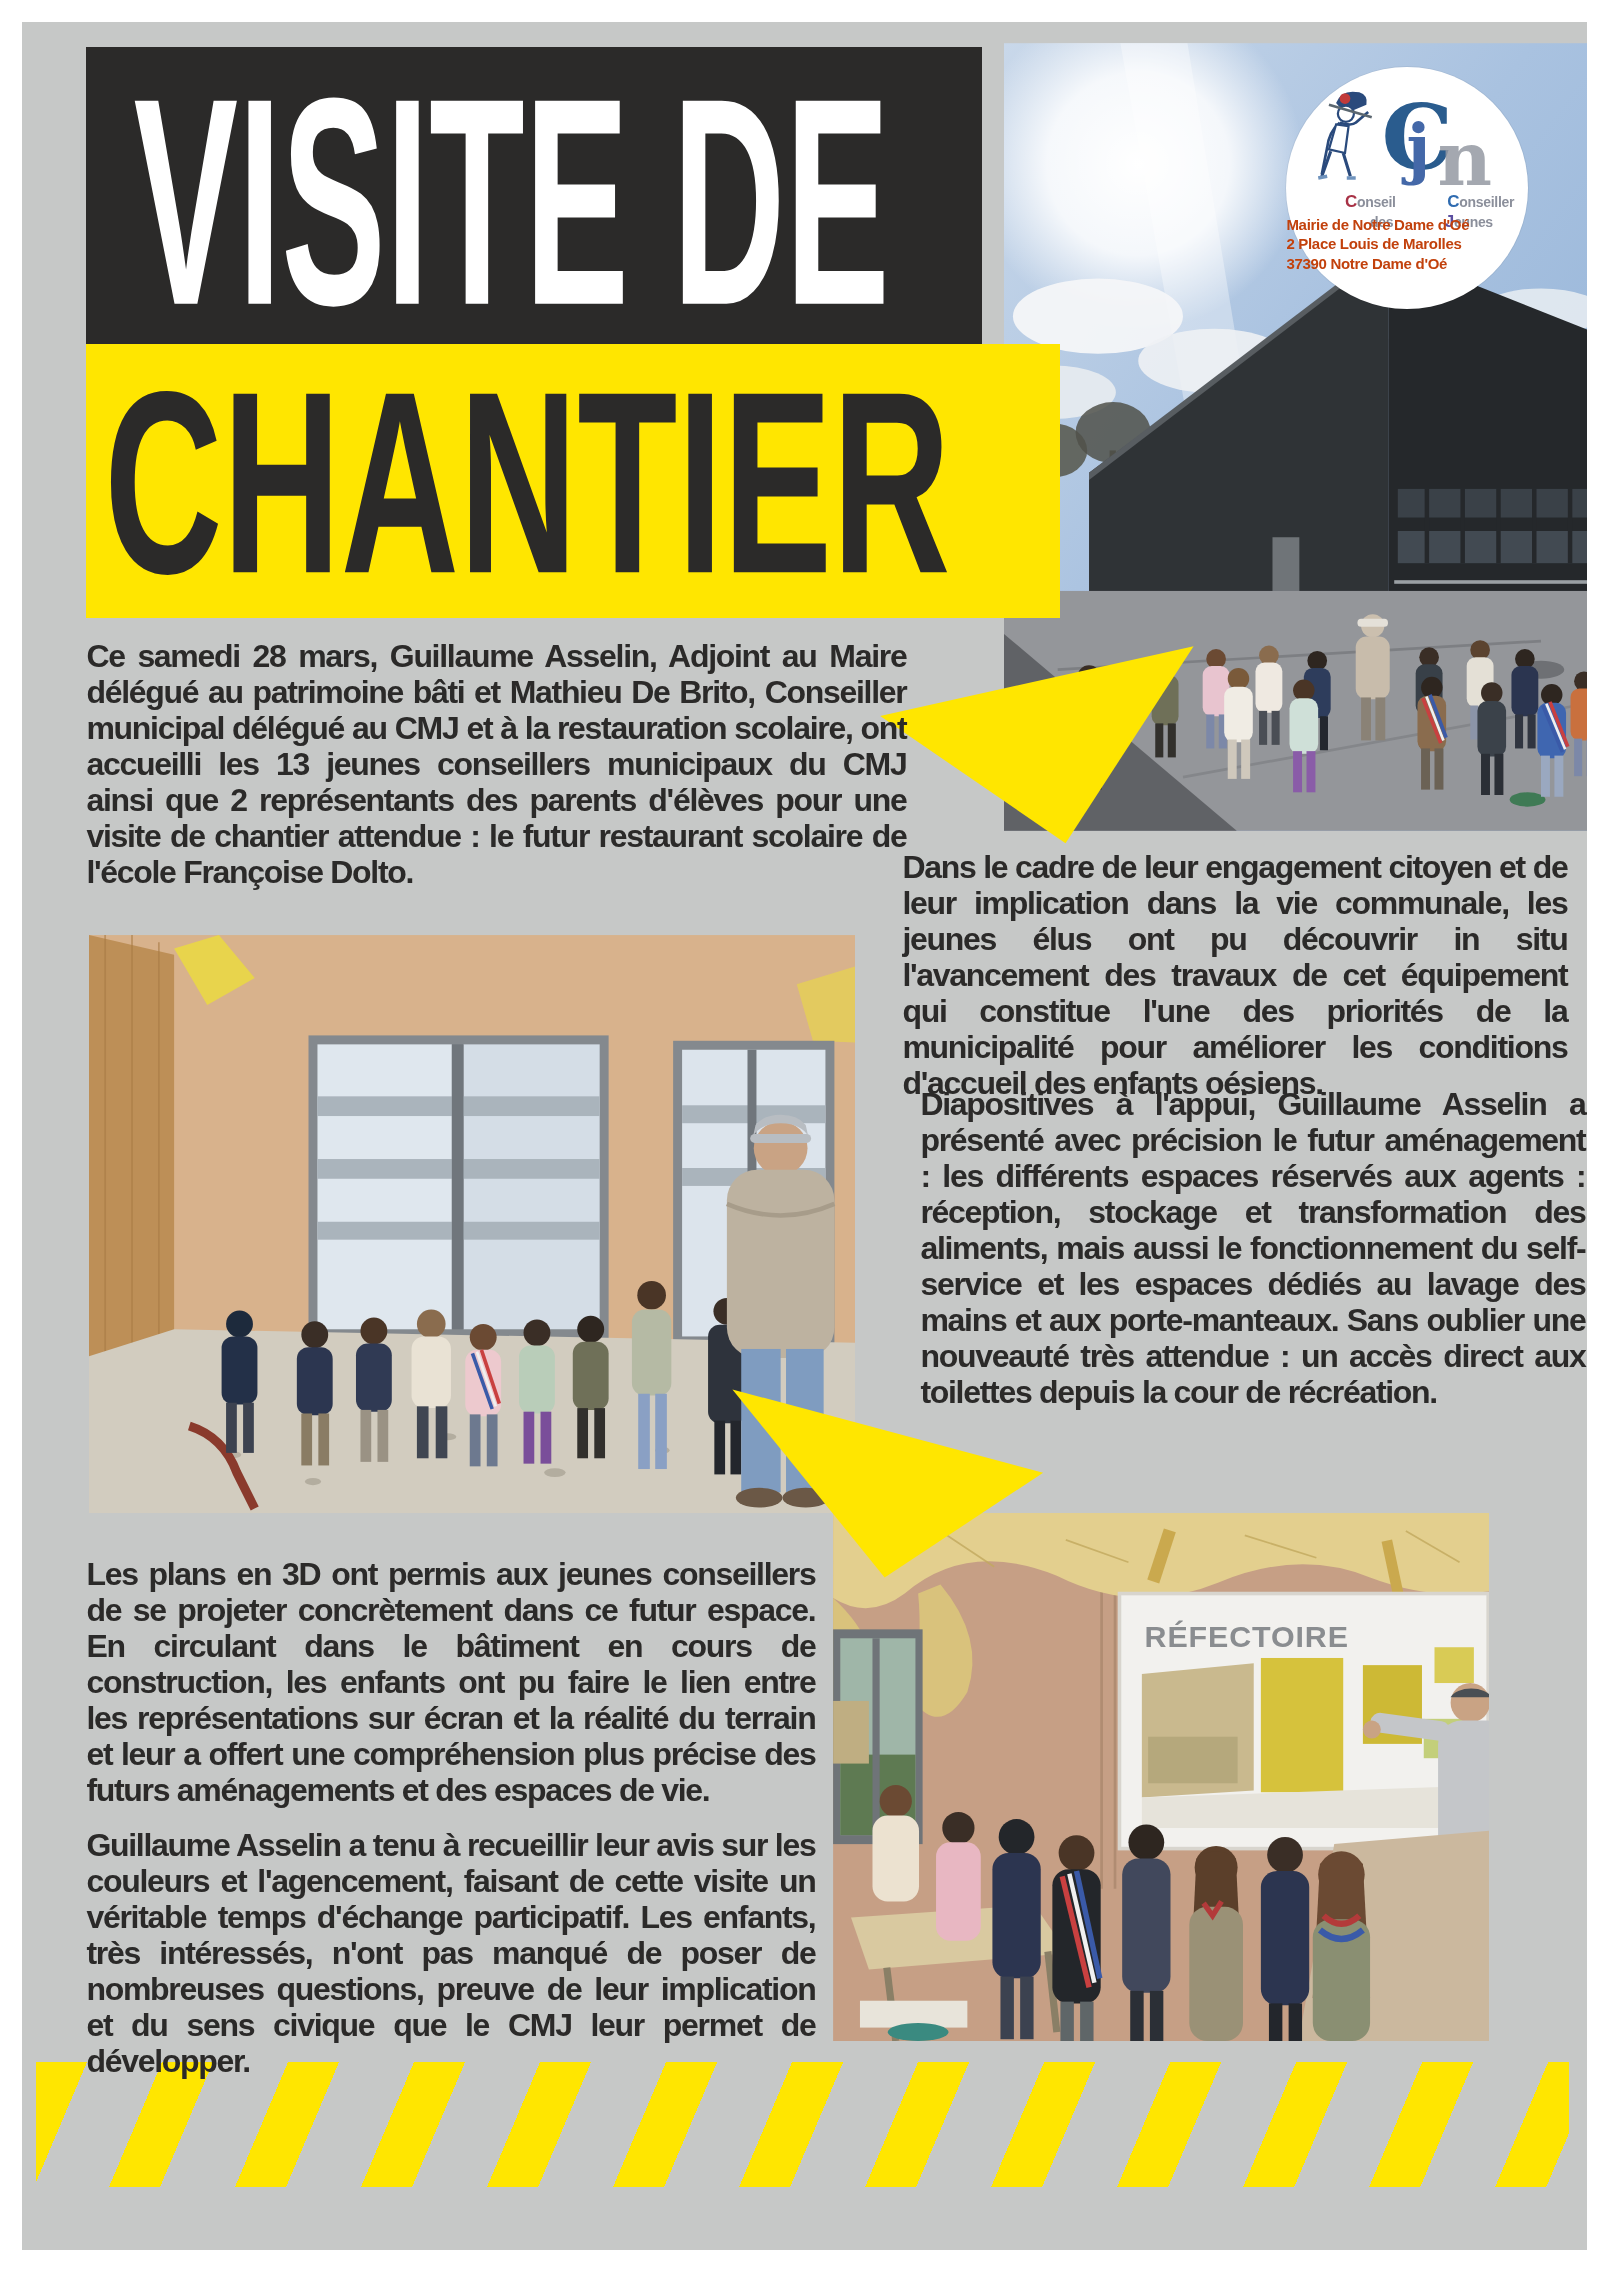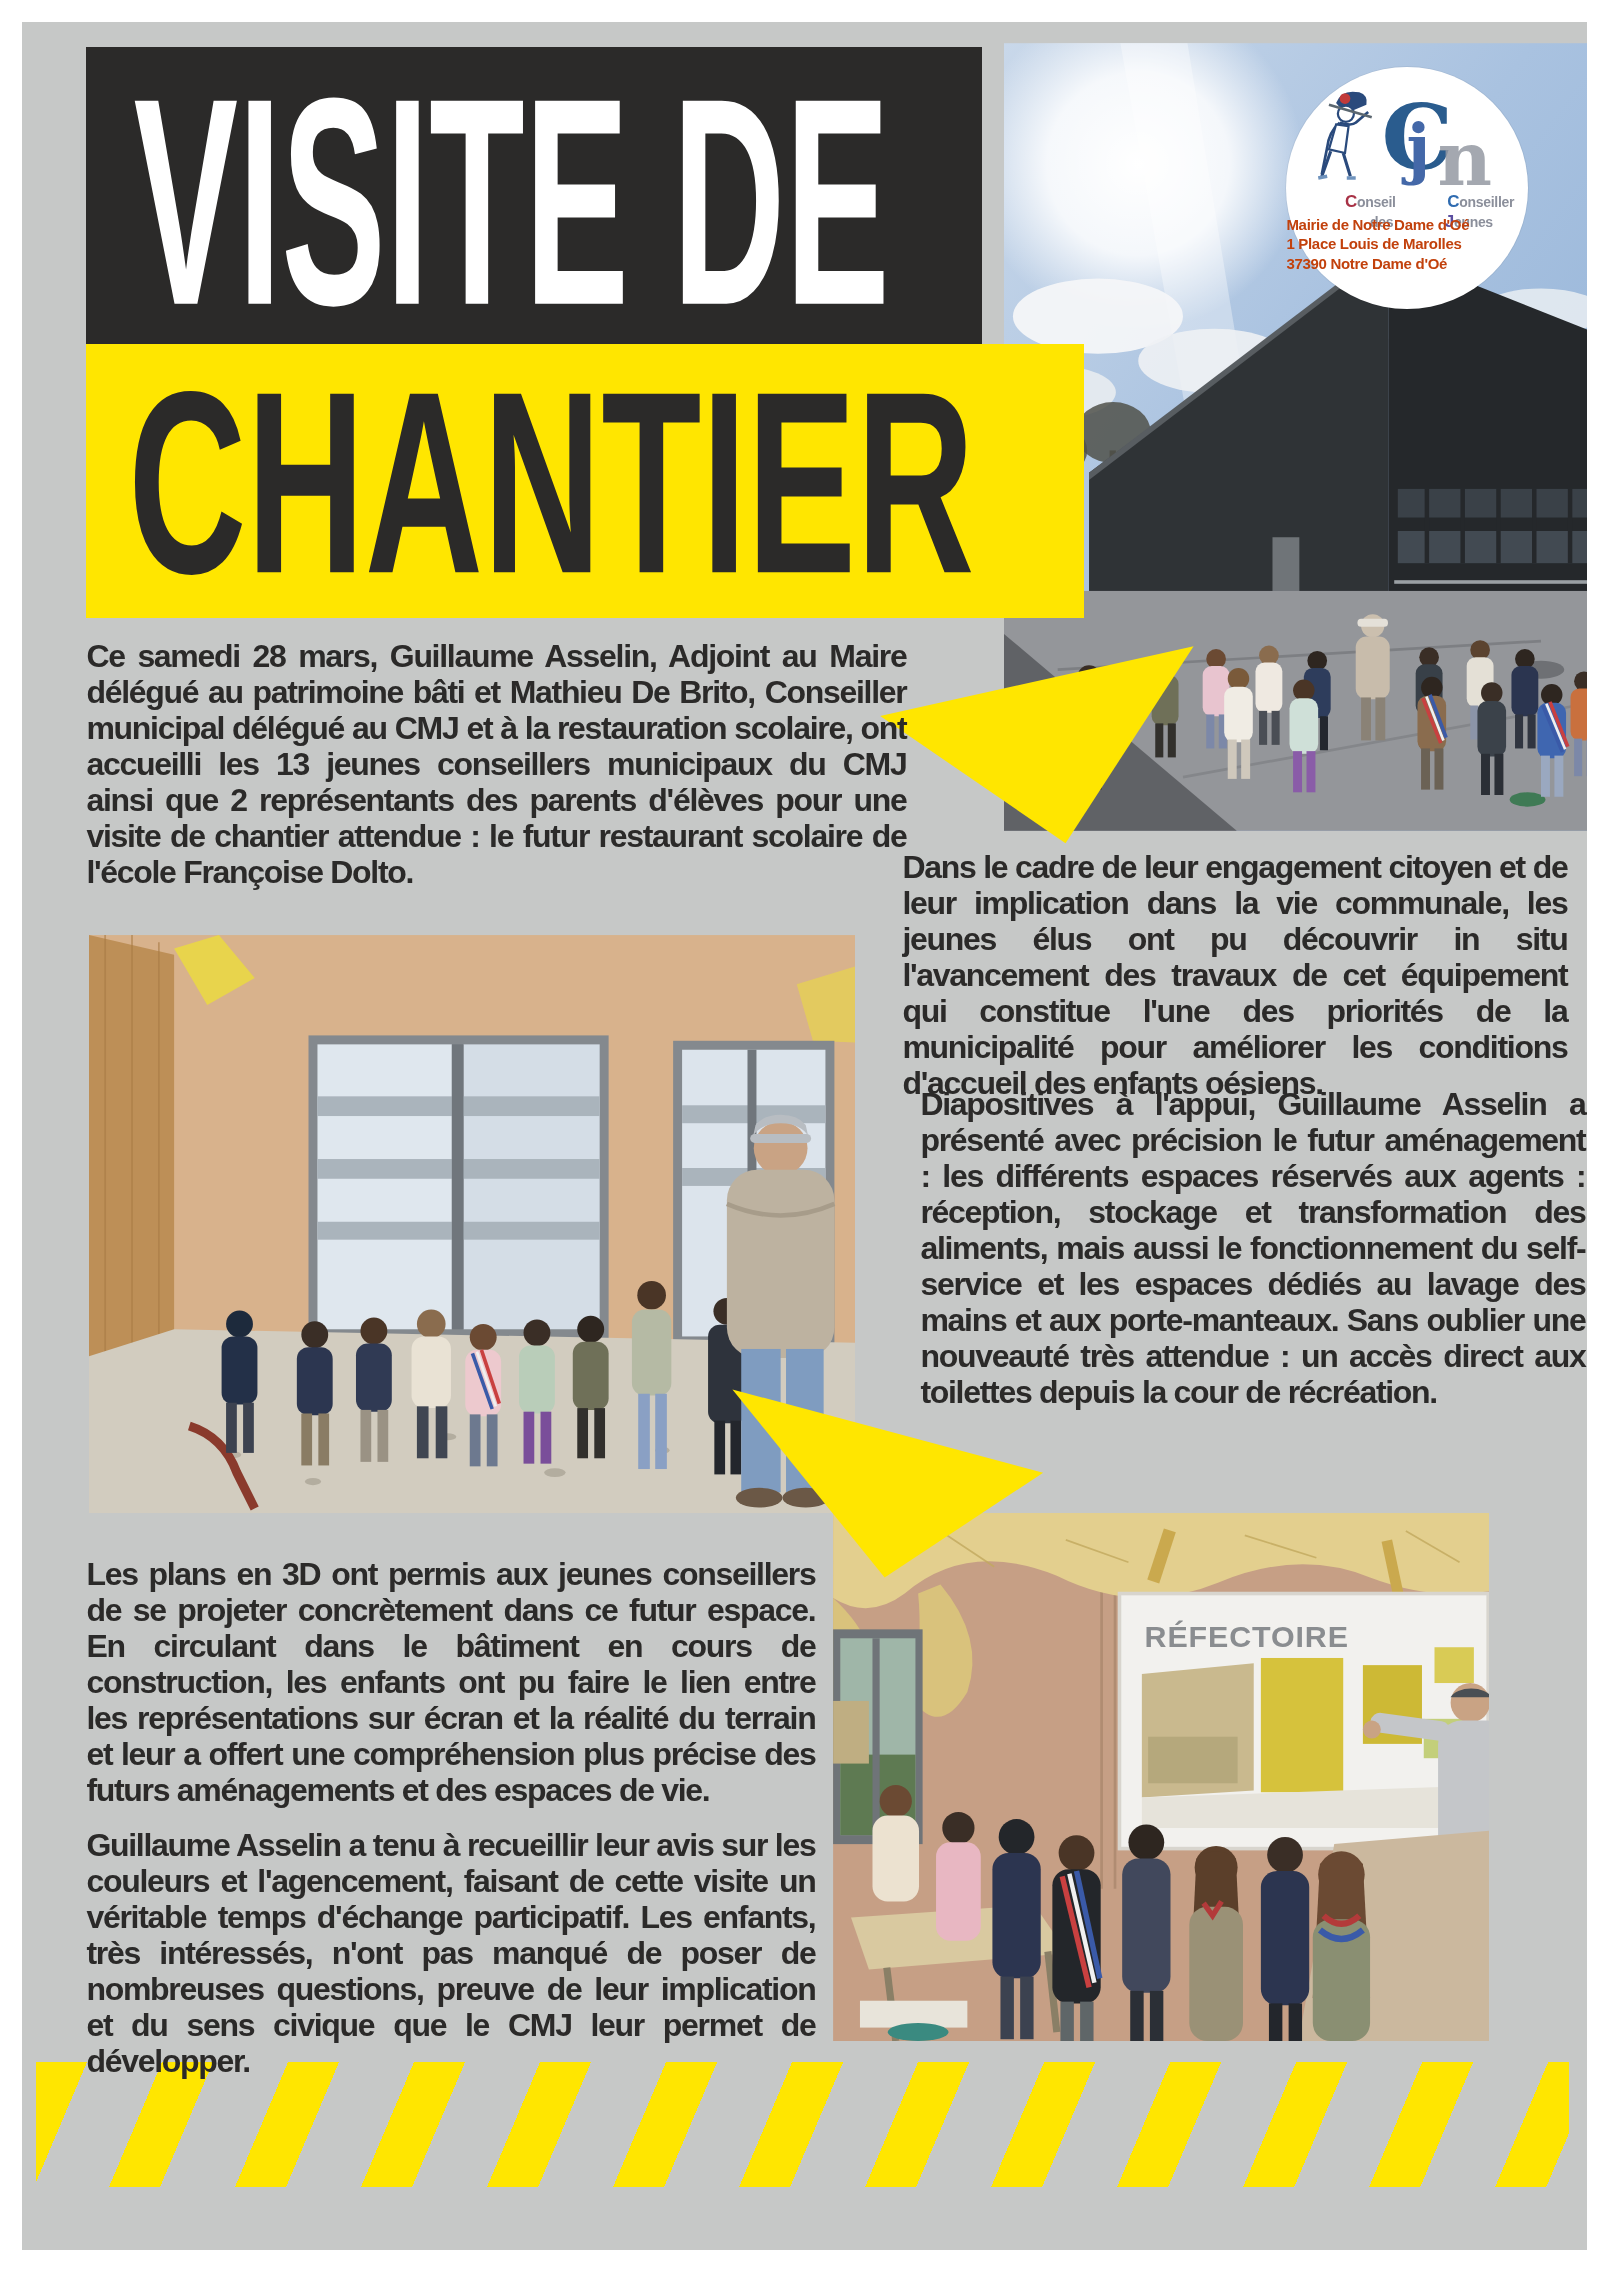--- a/index.html
+++ b/index.html
@@ -3,21 +3,21 @@
 <meta charset="utf-8">
 <style>
   html,body{margin:0;padding:0;background:#ffffff;width:1616px;height:2293px;position:relative;
     font-family:"Liberation Sans",sans-serif;}
   .page{position:absolute;left:22.4px;top:22.4px;width:1565px;height:2228px;background:#c6c8c7;overflow:hidden;}
 
   .abs{position:absolute;}
 
   
   .title-black{left:64px;top:25px;width:896px;height:297px;background:#2b2a29;z-index:3;}
-  .title-yellow{left:64px;top:322px;width:974px;height:274px;background:#ffe600;z-index:3;padding-left:24px;}
+  .title-yellow{left:64px;top:322px;width:974px;height:274px;background:#ffe600;z-index:3;}
 
   
   .para{color:#2b2a29;font-weight:bold;font-size:32px;line-height:36px;letter-spacing:-1.3px;
         text-align:justify;z-index:5;}
 
   
   .photo{z-index:1;overflow:hidden;}
   .photo svg{display:block;}
 
   
@@ -460,21 +460,21 @@
       </svg>
       <div class="logo-mono">
         <span class="mono-c">C</span>
         <span class="mono-n">n</span>
         <span class="mono-j">j</span>
       </div>
       <div class="logo-org">
         <span class="org1">Conseil</span>&nbsp;<span class="org2">Conseiller</span>&nbsp;<span class="org3">des</span>&nbsp;<span class="org4">Jeunes</span>
       </div>
       <div class="logo-addr" style="top:149px;">Mairie de Notre Dame d'Oé</div>
-      <div class="logo-addr" style="top:168px;">1 Place Louis de Marolles</div>
+      <div class="logo-addr" style="top:168px;">2 Place Louis de Marolles</div>
       <div class="logo-addr" style="top:188px;">37390 Notre Dame d'Oé</div>
     </div>
   </div>
 
   <svg class="abs arrows" viewBox="0 0 1747 2488">
     <polygon points="958,775 1308,697 1165,917" fill="#ffe600"></polygon>
     <polygon points="793,1527 1140,1620 963,1737" fill="#ffe600"></polygon>
   </svg>
 
   <div class="abs para" style="left:64px;top:616px;width:820px;">Ce samedi 28 mars, Guillaume Asselin, Adjoint au Maire délégué au patrimoine bâti et Mathieu De Brito, Conseiller municipal délégué au CMJ et à la restauration scolaire, ont accueilli les 13 jeunes conseillers municipaux du CMJ ainsi que 2 représentants des parents d'élèves pour une visite de chantier attendue : le futur restaurant scolaire de l'école Françoise Dolto.</div>

